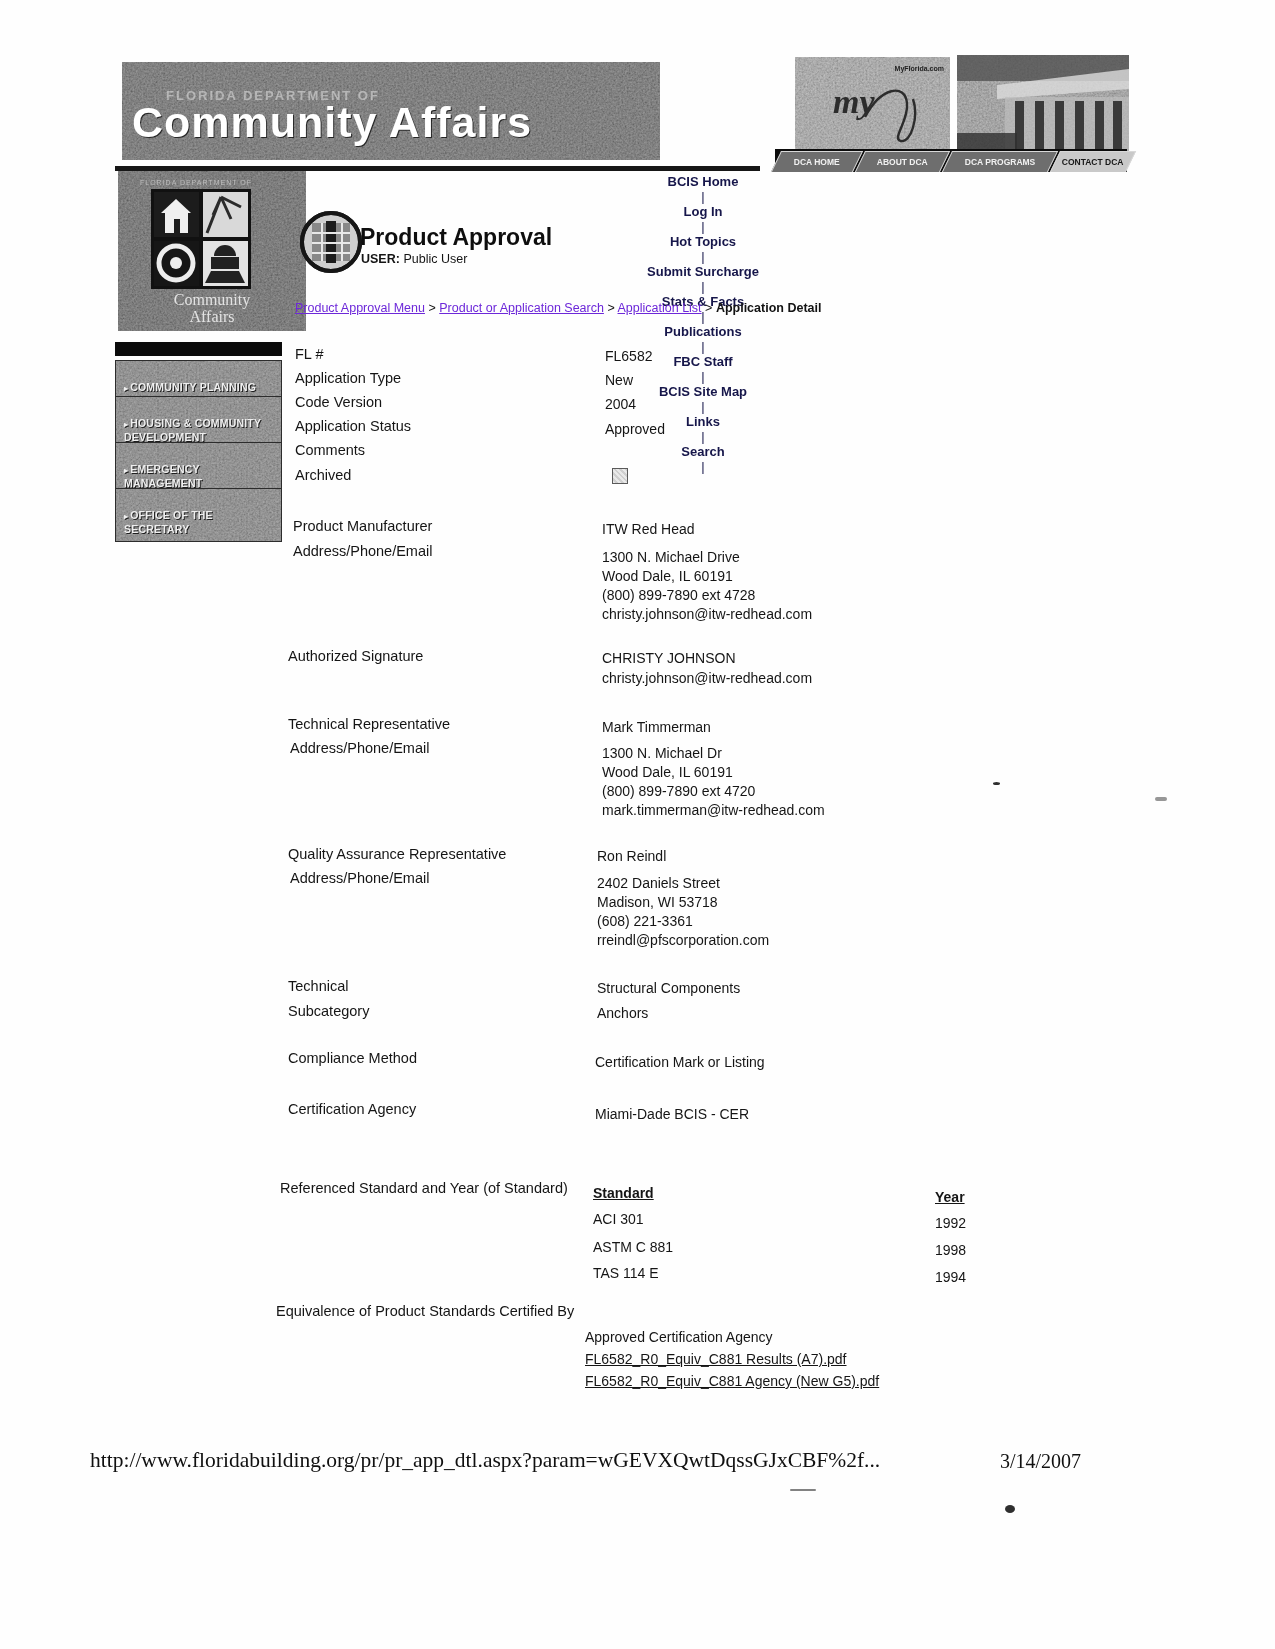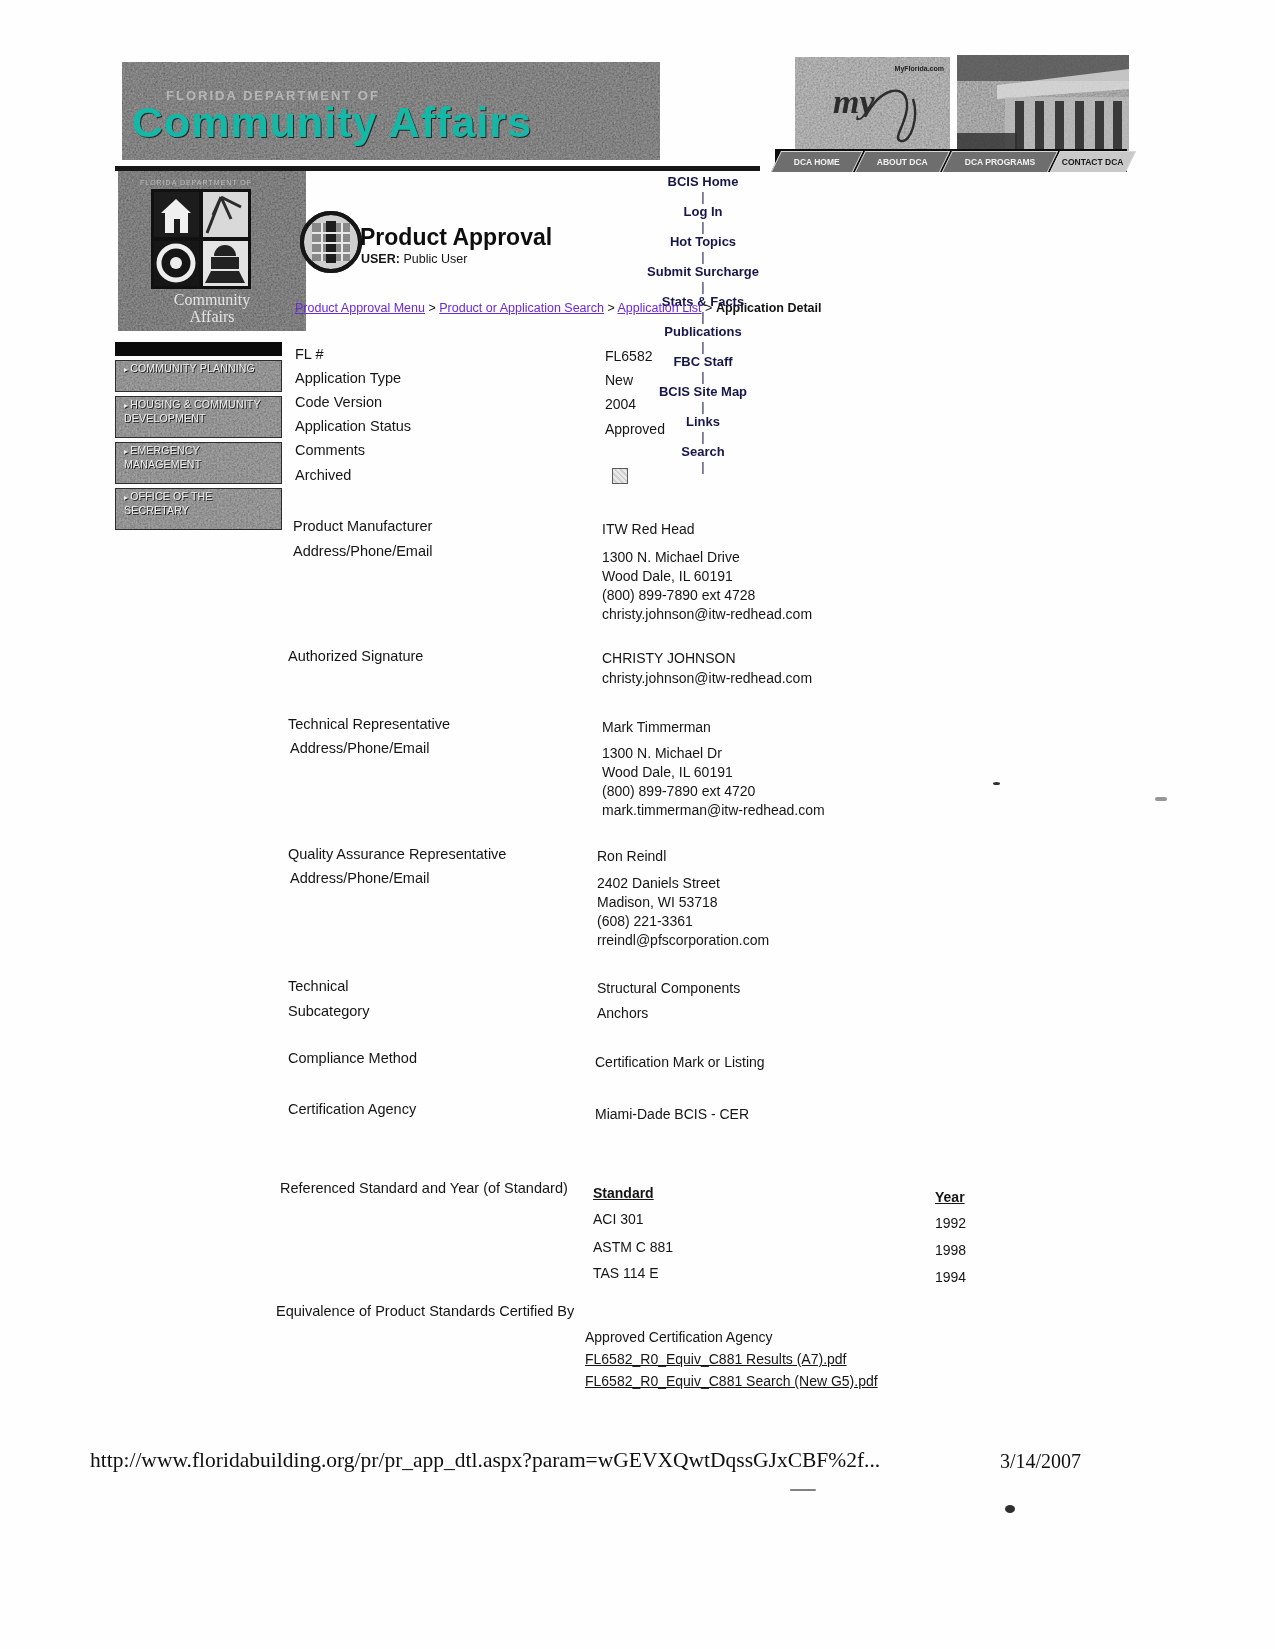--- a/index.html
+++ b/index.html
@@ -6,21 +6,21 @@
   .page{position:relative;width:1275px;height:1649px;margin:0 auto;background:#fefefe;
         font-family:"Liberation Sans",sans-serif;color:#1a1a1a;overflow:hidden;}
   .abs{position:absolute;}
   .noise{position:absolute;inset:0;width:100%;height:100%;pointer-events:none;}
 
   
   .banner-left{left:122px;top:62px;width:538px;height:98px;background:#474747;overflow:hidden;}
   .banner-left .dept-small{position:absolute;left:44px;top:26px;font-size:13px;letter-spacing:2px;
         color:rgba(225,225,225,.55);font-weight:700;}
   .banner-left .dept-large{position:absolute;left:10px;top:36px;font-size:43px;font-weight:700;
-        color:#14b8a6;letter-spacing:1px;text-shadow:1px 1px 0 rgba(0,0,0,.7);}
+        color:#ffffff;letter-spacing:1px;text-shadow:1px 1px 0 rgba(0,0,0,.7);}
   .myflorida{left:795px;top:57px;width:155px;height:95px;background:#9a9a9a;overflow:hidden;}
   .myflorida .script{position:absolute;left:38px;top:26px;font-family:"Liberation Serif",serif;
         font-style:italic;font-weight:700;font-size:34px;color:#2c2c2c;}
   .myflorida .cap{position:absolute;right:6px;top:8px;font-size:7px;font-weight:700;color:#222;}
   .building{left:957px;top:55px;width:172px;height:98px;background:#8d8d8d;overflow:hidden;}
 
   .tabbar{left:775px;top:149px;width:352px;height:23px;background:#0c0c0c;display:flex;align-items:stretch;}
   .dcatab{flex:0 0 auto;margin:2px 1px 0 1px;background:#6e6e6e;border:1px solid #d8d8d8;border-bottom:none;
         transform:skewX(-26deg);display:flex;align-items:center;justify-content:center;cursor:pointer;}
   .dcatab span{transform:skewX(26deg);font-size:8.5px;font-weight:700;color:#f2f2f2;white-space:nowrap;padding:0 7px;}
@@ -35,21 +35,21 @@
   .hrule{left:115px;top:166px;width:645px;height:5px;background:#161616;}
 
   
   .side-logo{left:118px;top:171px;width:188px;height:160px;background:#3f3f3f;overflow:hidden;}
   .side-logo .tiny{position:absolute;left:22px;top:8px;font-size:7px;letter-spacing:1px;color:#bdbdbd;}
   .side-logo .caption{position:absolute;left:0;right:0;bottom:6px;text-align:center;
         font-family:"Liberation Serif",serif;font-size:16px;line-height:17px;color:#e3e3e3;}
   .side-black{left:115px;top:342px;width:167px;height:14px;background:#0b0b0b;}
   .side-btn{left:115px;width:167px;background:#6a6a6a;overflow:hidden;cursor:pointer;
         border:1px solid #2c2c2c;box-sizing:border-box;}
-  .side-btn .txt{position:relative;display:block;padding:1px 4px 5px 8px;font-size:10.5px;font-weight:400;
+  .side-btn .txt{position:relative;display:block;padding:20px 4px 5px 8px;font-size:10.5px;font-weight:700;
         color:#efefef;letter-spacing:.2px;line-height:1.3;text-shadow:1px 1px 0 rgba(0,0,0,.8);}
   .side-btn .arr{margin-right:2px;font-size:8px;}
 
   
   .pa-icon{left:300px;top:211px;width:62px;height:62px;}
   .pa-title{left:360px;top:224px;font-size:23px;font-weight:700;color:#0e0e0e;}
   .pa-user{left:361px;top:252px;font-size:12.5px;color:#141414;}
   .crumb{left:295px;top:301px;font-size:12.5px;color:#131313;}
   .crumb a{color:#6d28d9;text-decoration:underline;cursor:pointer;}
   .crumb .cur{font-weight:700;}
@@ -301,21 +301,21 @@
   <div class="val" style="left:593px;top:1211px">ACI 301</div>
   <div class="val" style="left:935px;top:1215px">1992</div>
   <div class="val" style="left:593px;top:1239px">ASTM C 881</div>
   <div class="val" style="left:935px;top:1242px">1998</div>
   <div class="val" style="left:593px;top:1265px">TAS 114 E</div>
   <div class="val" style="left:935px;top:1269px">1994</div>
 
   <div class="lbl" style="left:276px;top:1303px;width:300px">Equivalence of Product Standards Certified By</div>
   <div class="val" style="left:585px;top:1329px">Approved Certification Agency</div>
   <div class="val pdf" style="left:585px;top:1351px">FL6582_R0_Equiv_C881 Results (A7).pdf</div>
-  <div class="val pdf" style="left:585px;top:1373px">FL6582_R0_Equiv_C881 Search (New G5).pdf</div>
+  <div class="val pdf" style="left:585px;top:1373px">FL6582_R0_Equiv_C881 Agency (New G5).pdf</div>
 
   <div class="abs footer-url">http://www.floridabuilding.org/pr/pr_app_dtl.aspx?param=wGEVXQwtDqssGJxCBF%2f...</div>
   <div class="abs footer-date">3/14/2007</div>
 
   <div class="speck" style="left:1005px;top:1505px;width:10px;height:8px"></div>
   <div class="speck" style="left:993px;top:782px;width:7px;height:3px"></div>
   <div class="speck" style="left:1155px;top:797px;width:12px;height:4px;opacity:.5;border-radius:2px"></div>
   <div class="speck" style="left:790px;top:1489px;width:26px;height:2px;opacity:.6;border-radius:1px"></div>
 
 </div>

